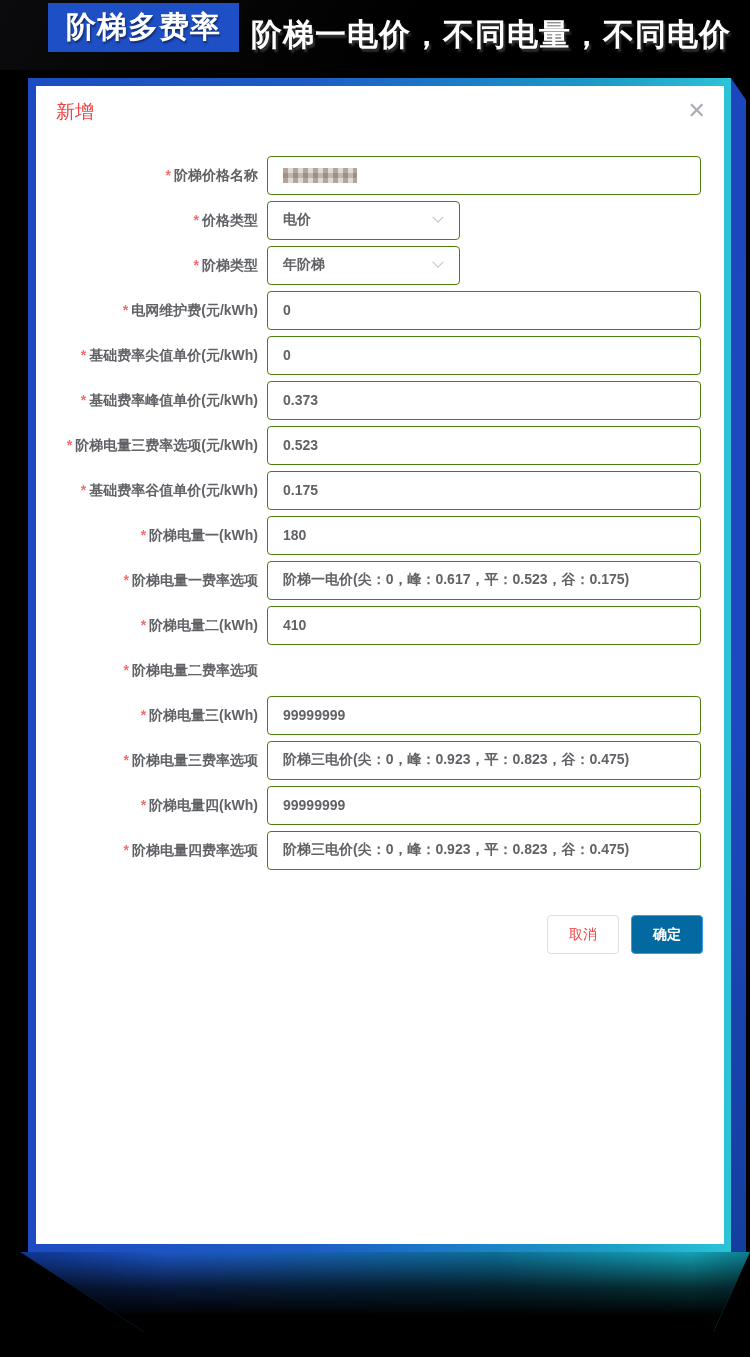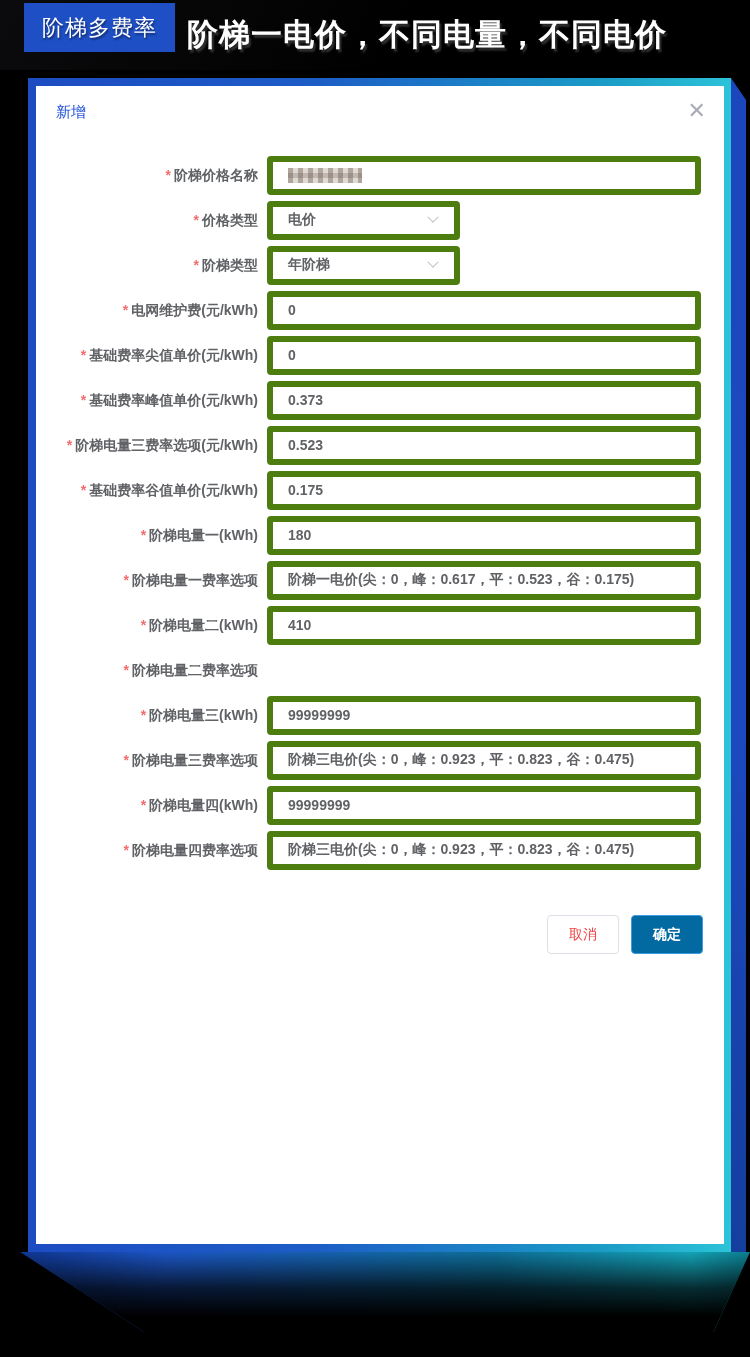--- a/index.html
+++ b/index.html
@@ -18,29 +18,29 @@
   
   .banner {
     position: absolute;
     left: 0; top: 0;
     width: 750px; height: 70px;
     background: linear-gradient(120deg, #0b0b0d 0%, #000 55%);
     display: flex;
     align-items: center;
   }
   .banner-badge {
-    margin-left: 24px;
+    margin-left: 48px;
     height: 49px;
     padding: 0 18px;
     display: flex;
     align-items: center;
     background: #1e4fc5;
     color: #fff;
-    font-size: 22px;
-    font-weight: normal;
+    font-size: 30px;
+    font-weight: bold;
     letter-spacing: 1px;
     align-self: flex-start;
     margin-top: 3px;
     text-shadow: 1px 2px 2px rgba(0,0,0,0.45);
   }
   .banner-title {
     margin-left: 12px;
     color: #fff;
     font-size: 31px;
     font-weight: bold;
@@ -79,22 +79,22 @@
     background: #fff;
     position: relative;
   }
   .dialog-header {
     display: flex;
     justify-content: space-between;
     align-items: flex-start;
     padding: 14px 18px 0 20px;
   }
   .dialog-title {
-    font-size: 15px;
-    color: #1d4ed8;
+    font-size: 19px;
+    color: #ef4444;
     line-height: 24px;
   }
   .dialog-close {
     font-size: 22px;
     color: #a9adb3;
     line-height: 22px;
     cursor: pointer;
     font-weight: 300;
     background: none;
     border: none;
@@ -117,21 +117,21 @@
     color: #606266;
     margin-right: 9px;
     line-height: 18px;
     white-space: nowrap;
   }
   .asterisk { color: #f56c6c; margin-right: 3px; }
 
   .field-box {
     width: 434px;
     height: 39px;
-    border: 6px solid #4d7c0f;
+    border: 1px solid #4d7c0f;
     border-radius: 4px;
     background: #fff;
     display: flex;
     align-items: center;
     justify-content: space-between;
     padding: 0 15px;
     font-size: 14px;
     color: #606266;
     cursor: text;
     overflow: hidden;

